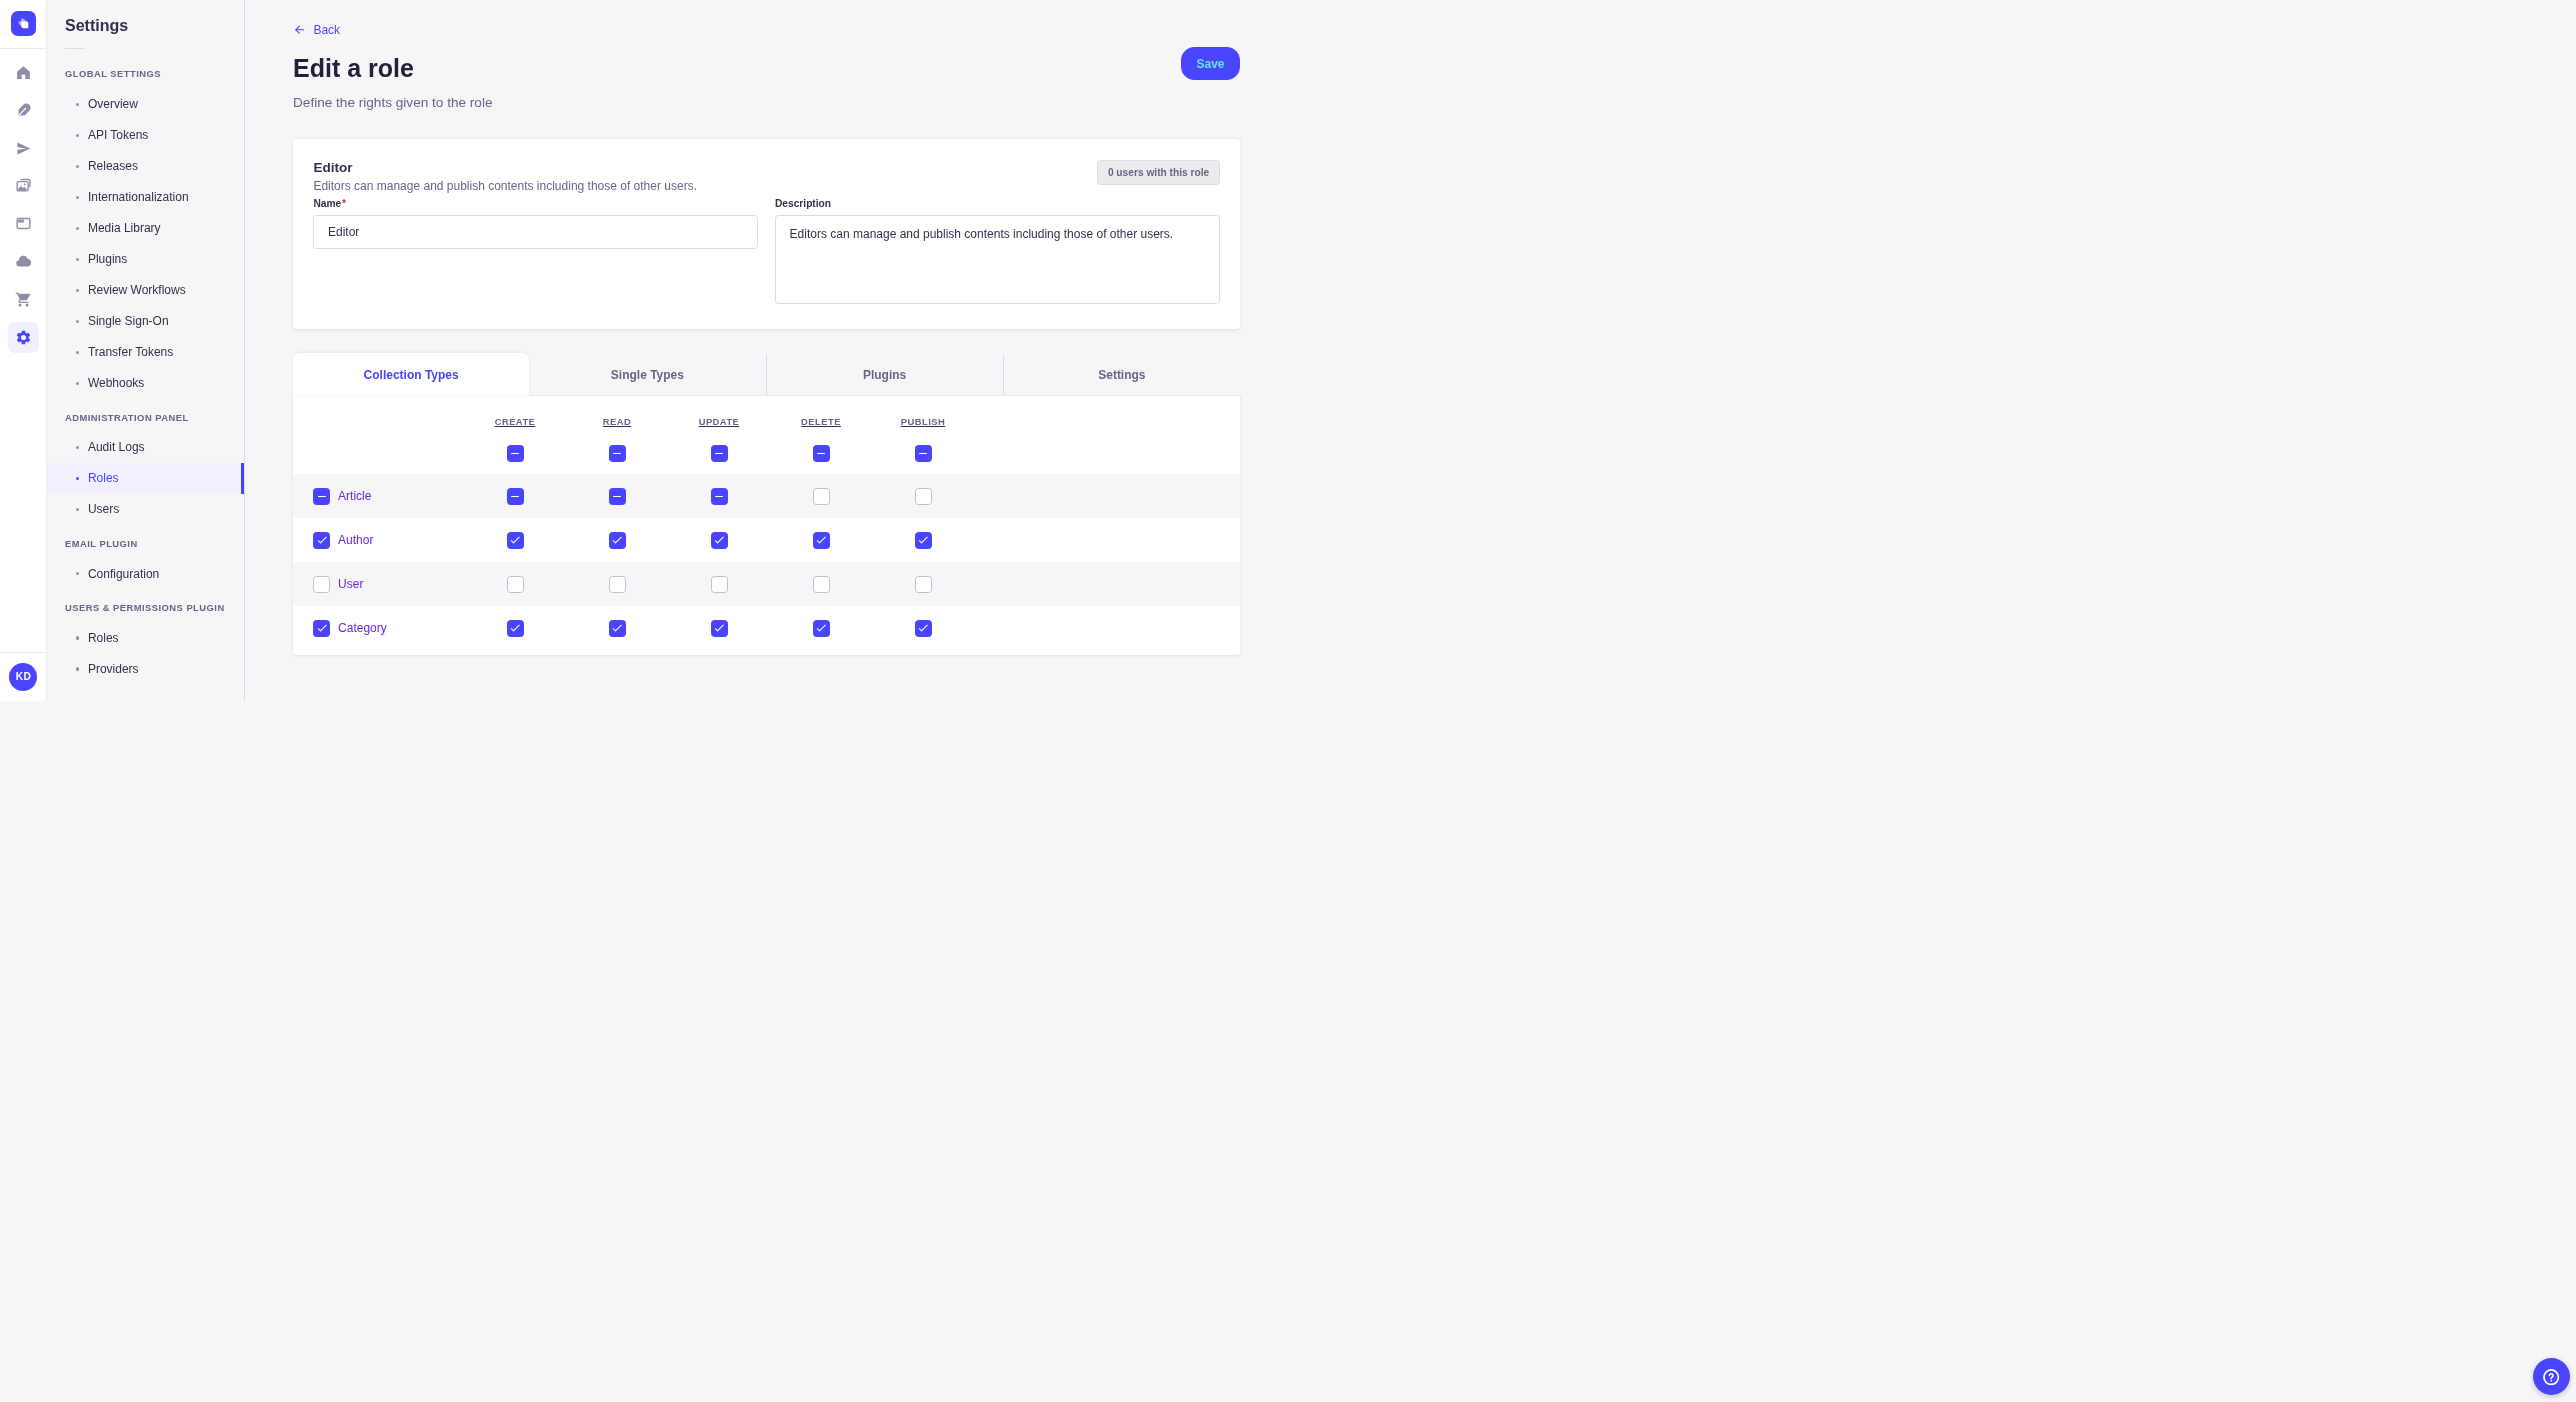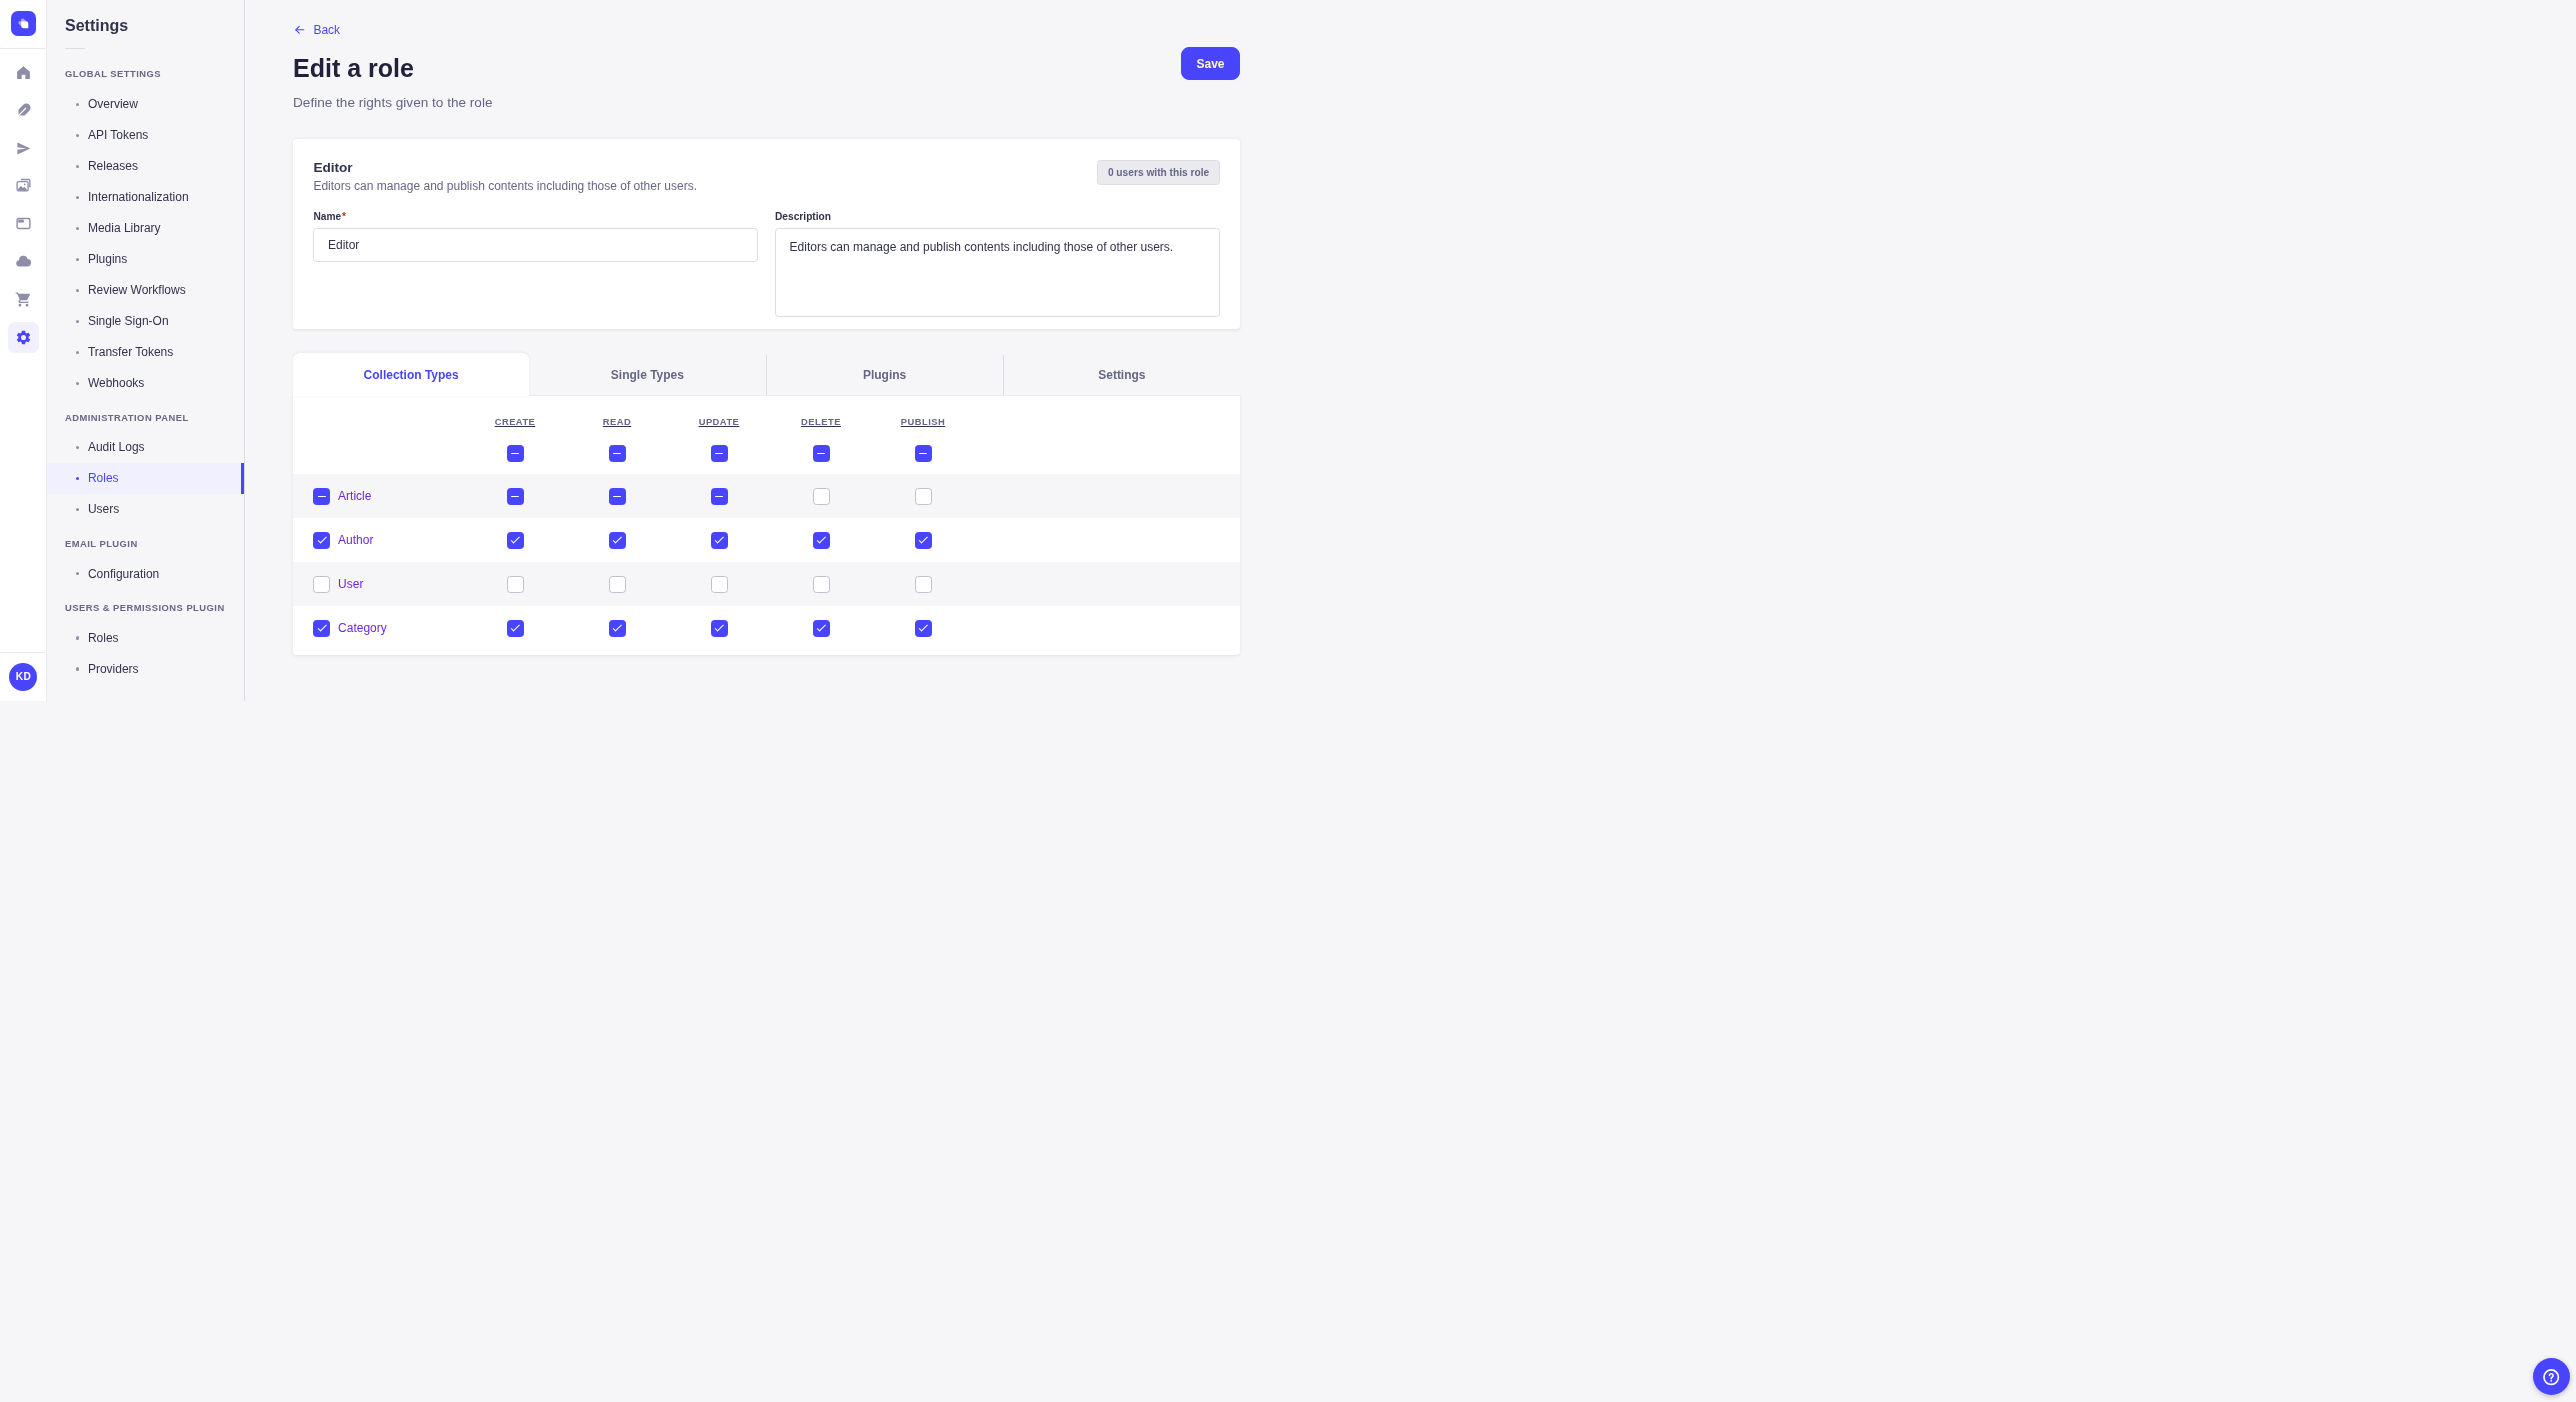--- a/index.html
+++ b/index.html
@@ -76,42 +76,42 @@
   .main-header { position: relative; padding: 23px 48px 0 49px; }
   .back-link {
     display: inline-flex; align-items: center; gap: 6.8px;
     color: #4945ff; font-size: 12px; cursor: pointer; text-decoration: none;
   }
   .back-link svg { width: 13.6px; height: 13.6px; }
   .page-title { margin-top: 14.5px; font-size: 25px; font-weight: 700; color: #21213b; }
   .page-subtitle { margin-top: 12px; font-size: 13.6px; color: #666687; }
   .save-btn {
     position: absolute; top: 47px; right: 48px;
-    background: #4945ff; border: 0.9px solid #4945ff; color: #fef9c3;
+    background: #4945ff; border: 0.9px solid #4945ff; color: #5eead4;
     font-size: 12px; font-weight: 600; font-family: inherit;
-    padding: 8.5px 14.5px; border-radius: 8px; cursor: pointer;
+    padding: 8.5px 14.5px; border-radius: 13px; cursor: pointer;
   }
 
   .content { padding: 0 48px 4px 49px; }
 
   
   .role-card {
     margin-top: 29px; background: #fff; border-radius: 3.4px;
     box-shadow: 0 0.9px 3.4px rgba(33,33,52,.1); padding: 20.4px;
     position: relative; height: 190px;
   }
   .role-card-top { display: flex; justify-content: space-between; align-items: flex-start; }
   .role-title { font-size: 13.6px; font-weight: 700; color: #32324d; }
   .role-subtitle { margin-top: 4.3px; font-size: 12px; color: #666687; }
   .users-badge {
     background: #eaeaef; border: 0.9px solid #dcdce4; border-radius: 3.4px;
     padding: 6px 9.4px; font-size: 10.2px; font-weight: 700; color: #666687;
     cursor: pointer; white-space: nowrap;
   }
-  .fields-row { display: flex; gap: 17px; margin-top: 15px; }
+  .fields-row { display: flex; gap: 17px; margin-top: 2px; }
   .field { flex: 1 1 0; }
   .field-label { font-size: 10.2px; font-weight: 700; color: #32324d; }
   .req { color: #d02b20; margin-left: 0.9px; }
   .text-input {
     margin-top: 5.1px; width: 100%; height: 34px;
     border: 0.9px solid #dcdce4; border-radius: 3.4px; background: #fff;
     padding: 0 13.6px; font-size: 12px; color: #32324d; font-family: inherit; outline: none;
   }
   .text-area {
     margin-top: 5.1px; width: 100%; height: 89px; resize: none;

